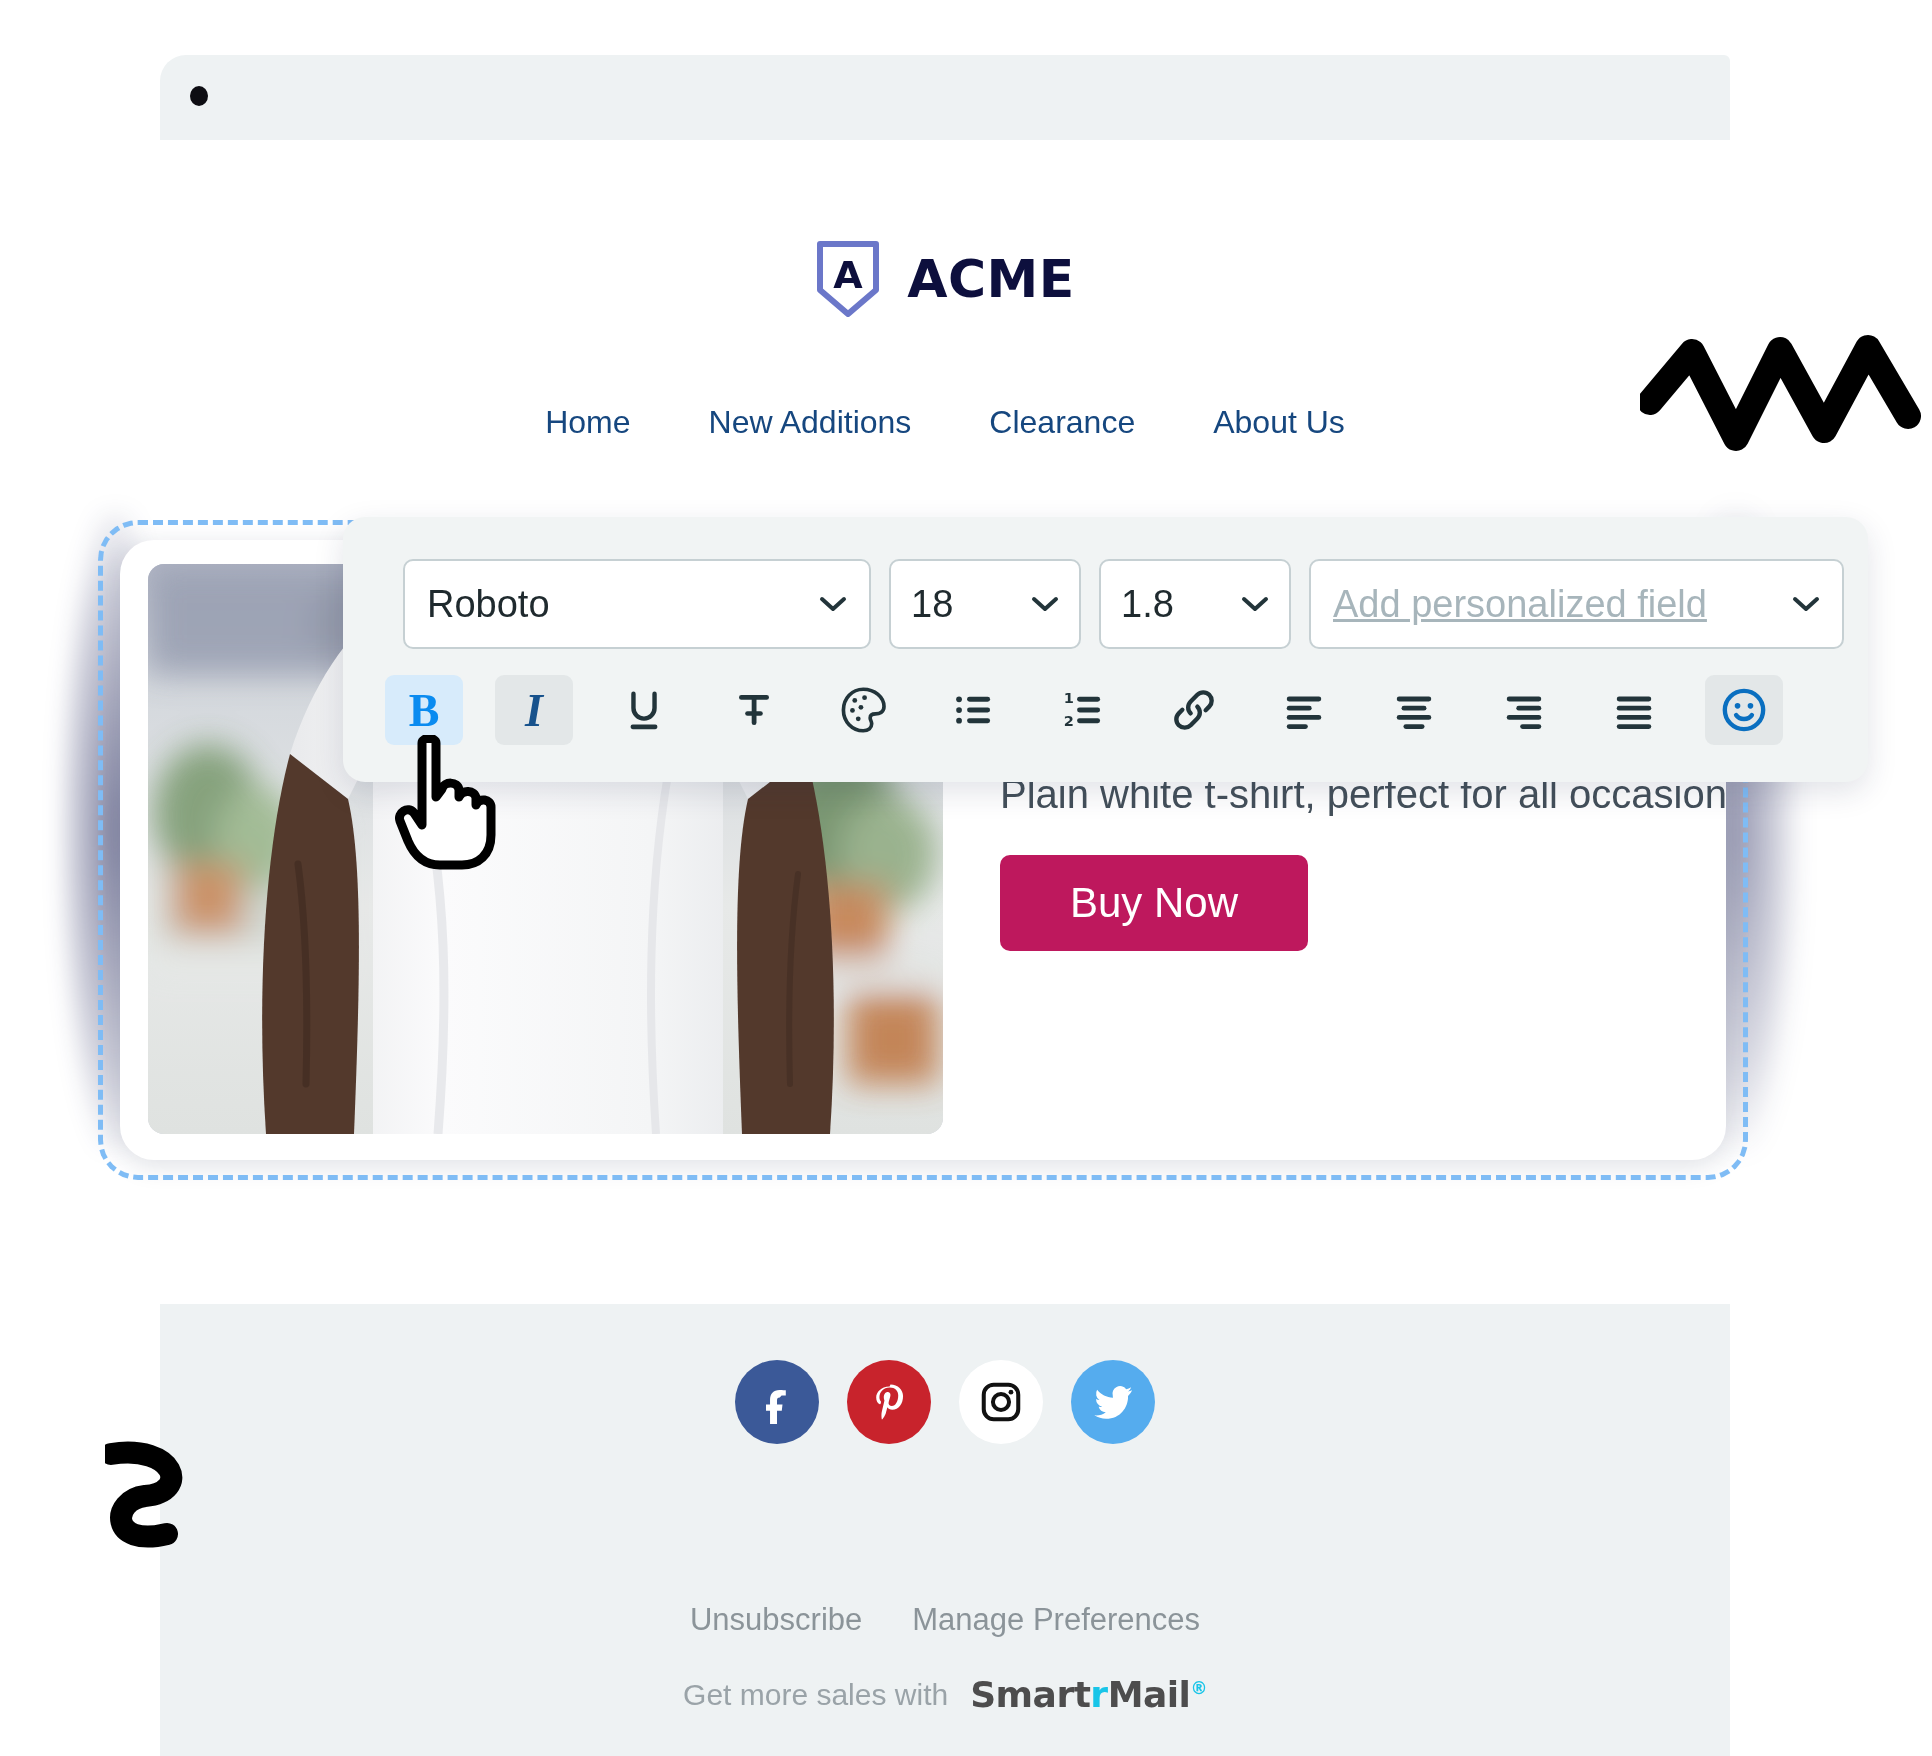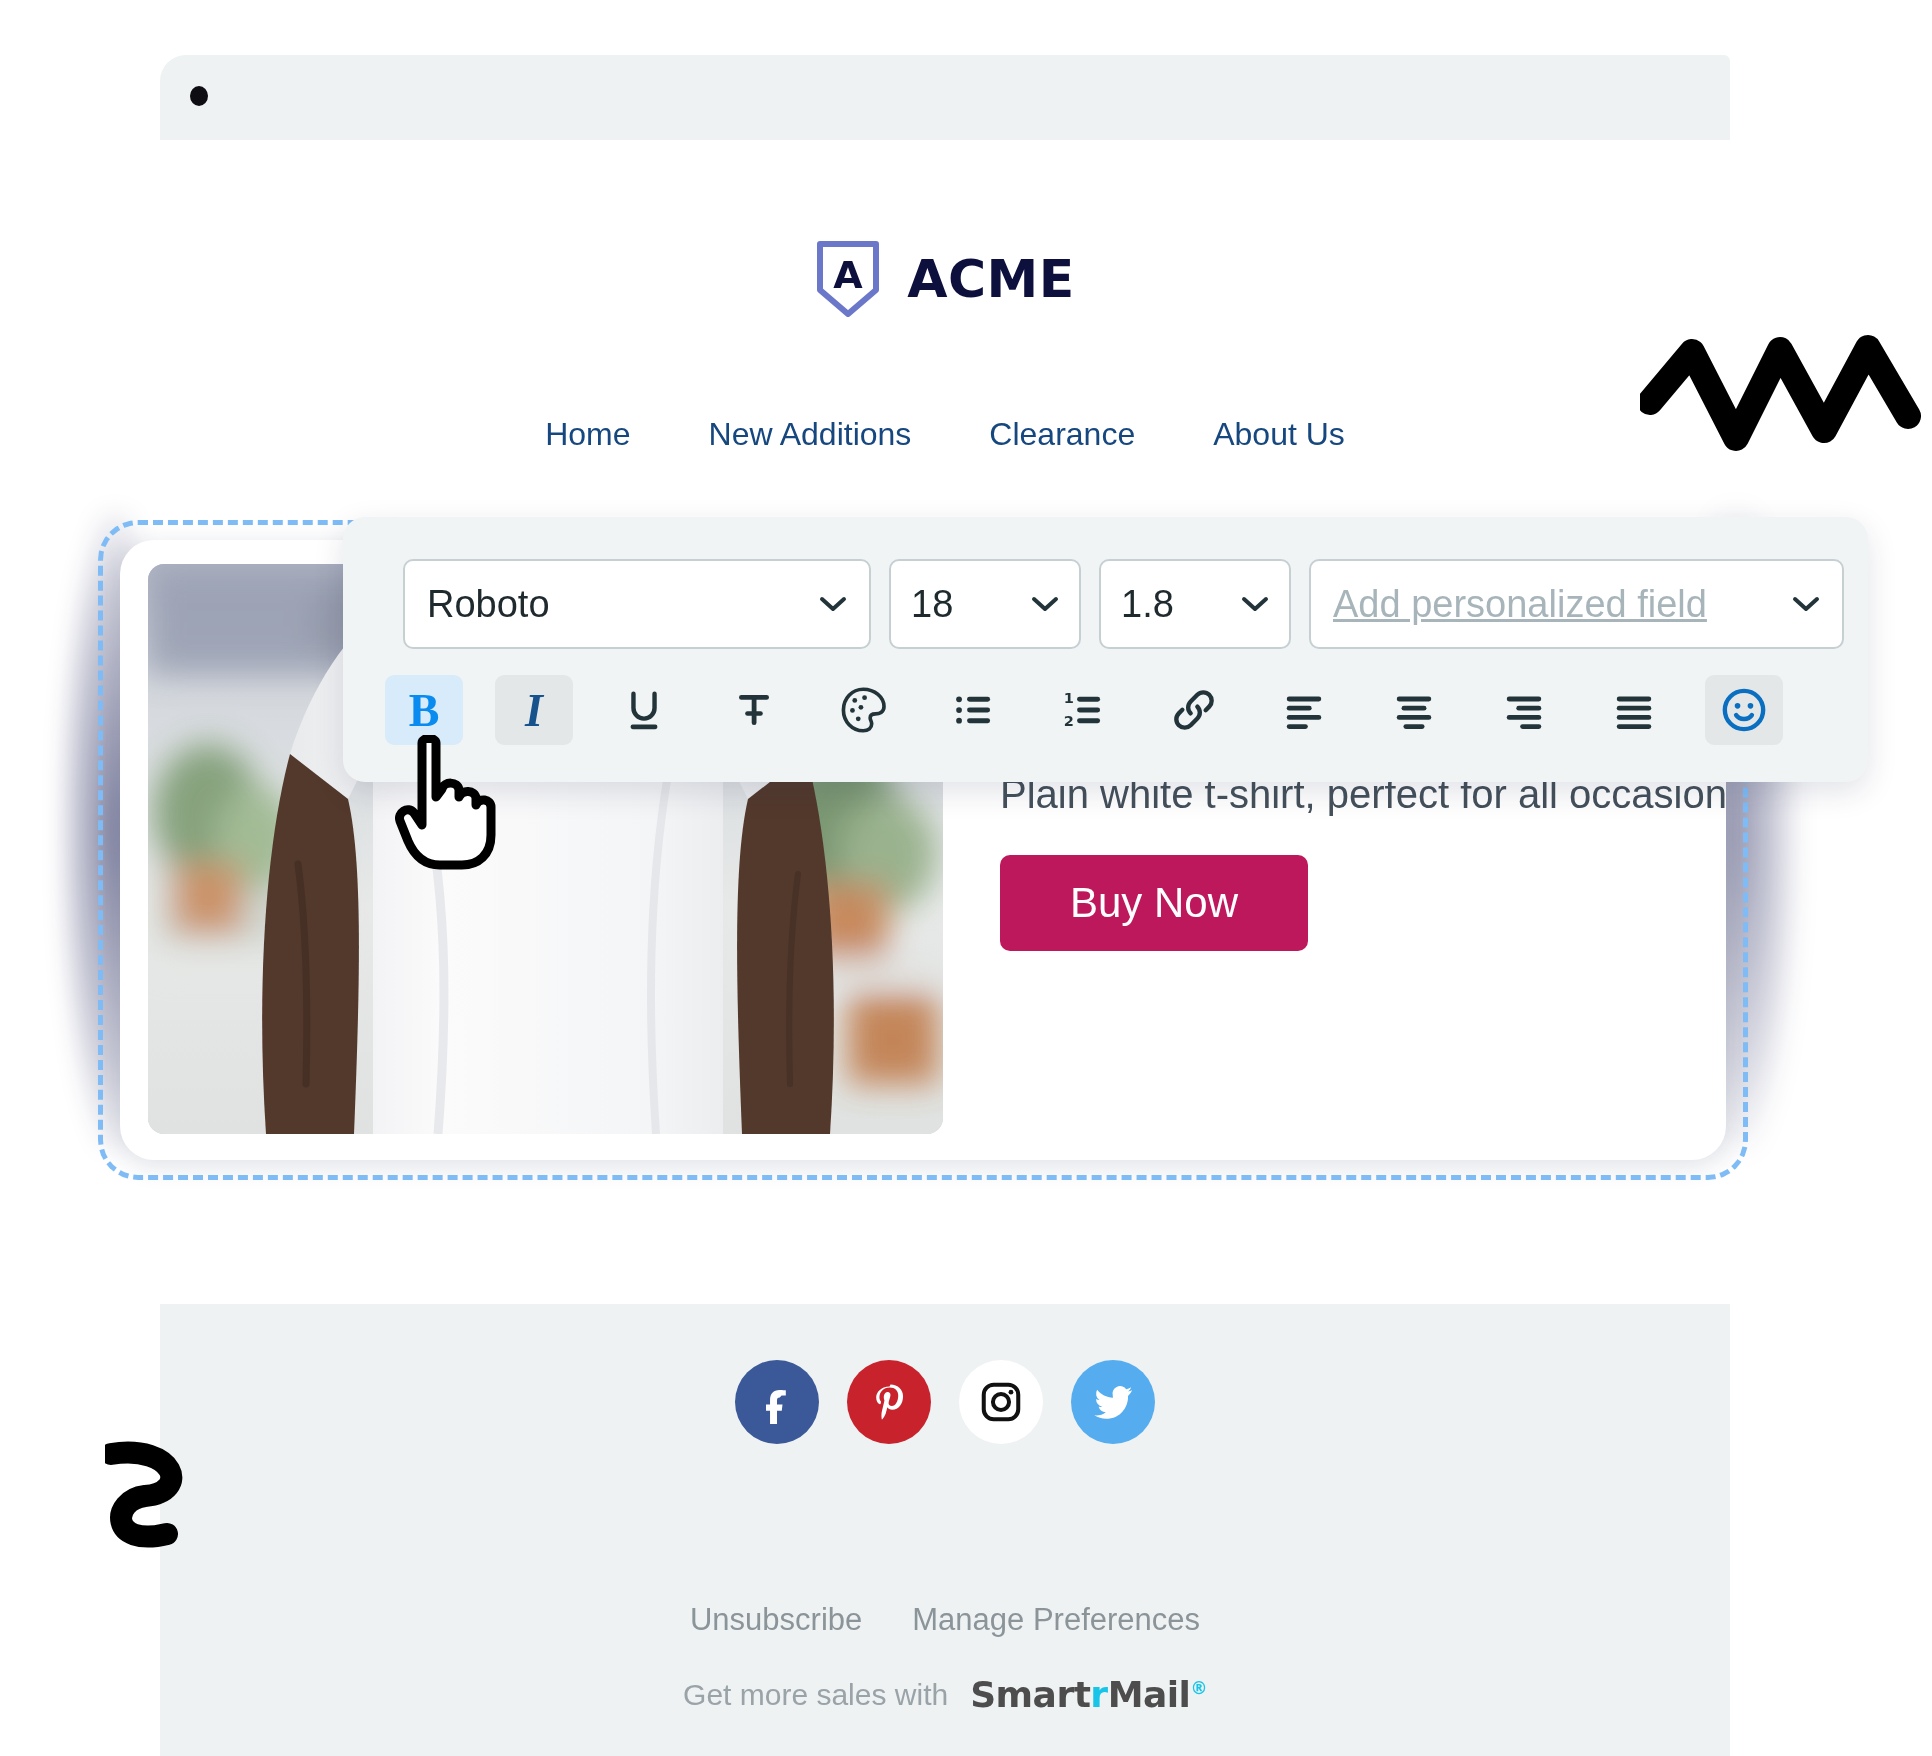--- a/index.html
+++ b/index.html
@@ -52,21 +52,21 @@
     font-family: "DejaVu Sans", sans-serif;
   }
 
   
   .nav-row {
     position: absolute; left: 0; top: 258px; width: 100%;
     display: flex; align-items: center; justify-content: center; gap: 0;
   }
   .nav-link {
     font-size: 32px; color: #16477f; text-decoration: none;
-    padding: 6px 0; margin: 12px 39px; white-space: nowrap;
+    padding: 6px 0; margin: 0 39px; white-space: nowrap;
     font-family: "Liberation Sans", sans-serif;
   }
 
   
   .select-wrap {
     position: absolute; left: 98px; top: 520px;
     width: 1650px; height: 660px; z-index: 30;
   }
   .dash-box {
     position: absolute; inset: 0;

